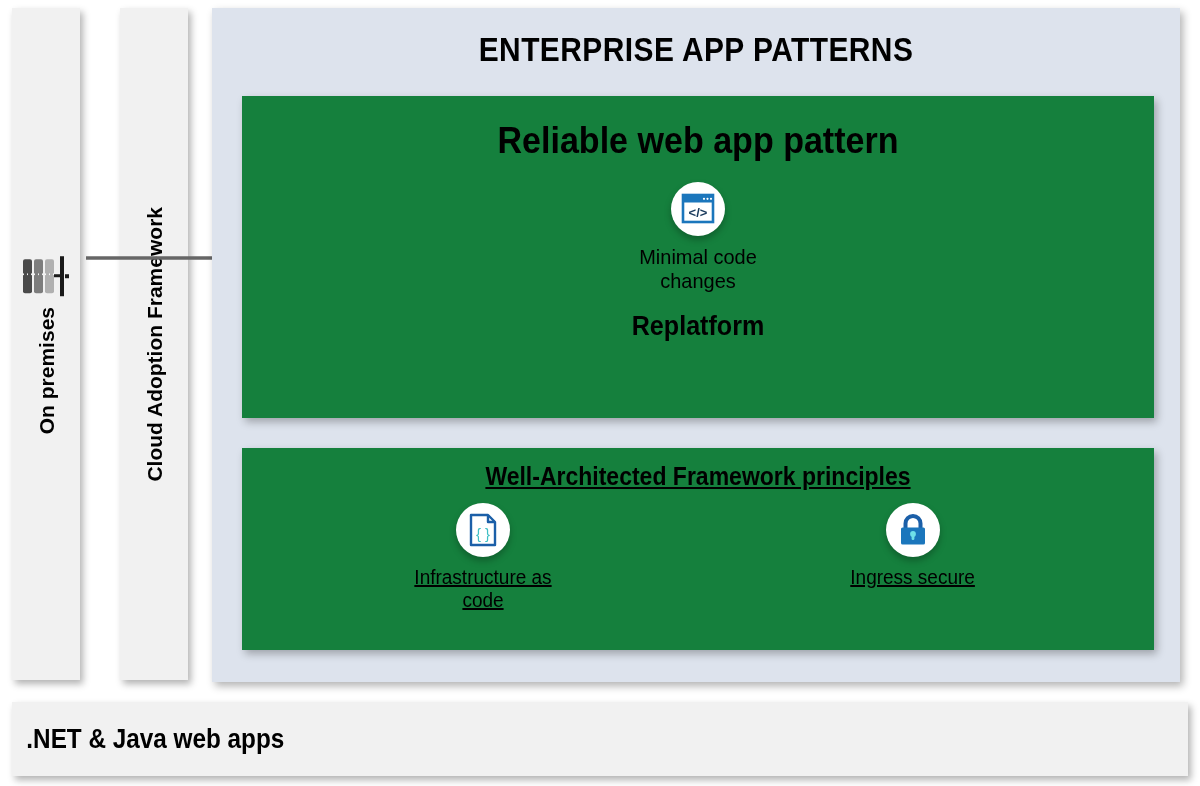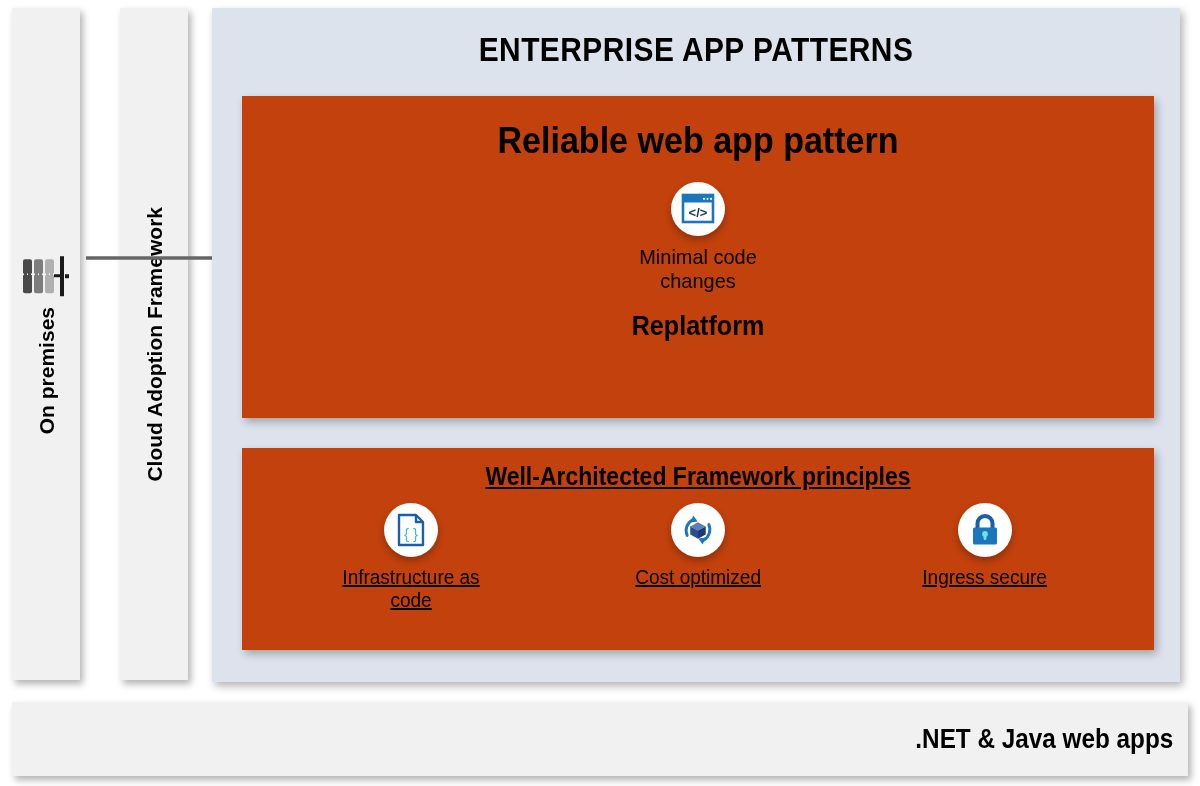--- a/index.html
+++ b/index.html
@@ -145,21 +145,21 @@
     text-align: center;
     font-size: 34px;
     font-weight: bold;
     letter-spacing: 0.5px;
     transform: scaleX(0.88);
   }
 
   
   .card {
     position: absolute;
-    background: #c2410c;
+    background: #15803d;
     box-shadow: 3px 4px 8px rgba(0,0,0,0.28);
   }
   #card-rwa {
     left: 30px;
     top: 88px;
     width: 912px;
     height: 322px;
   }
   #card-waf {
     left: 30px;
@@ -229,21 +229,21 @@
   }
 
   
   #bottom-bar {
     left: 12px;
     top: 702px;
     width: 1176px;
     height: 74px;
     display: flex;
     align-items: center;
-    justify-content: flex-end;
+    justify-content: flex-start;
   }
   #bottom-label {
     font-size: 27px;
     font-weight: bold;
     transform: scaleX(0.9);
   }
 </style>
 </head>
 <body>
 
@@ -323,36 +323,20 @@
         <div class="icon-bubble">
           <svg width="30" height="34" viewBox="0 0 30 34">
             <path d="M3 2 H20 L27 9 V32 H3 Z" fill="#ffffff" stroke="#1b5fa8" stroke-width="2.4" stroke-linejoin="round"></path>
             <path d="M20 2 V9 H27" fill="none" stroke="#1b5fa8" stroke-width="2.4" stroke-linejoin="round"></path>
             <text x="15" y="26" font-family="'Liberation Sans',sans-serif" font-size="15" fill="#3fbfc4" text-anchor="middle">{ }</text>
           </svg>
         </div>
         <div class="icon-label">Infrastructure as code</div>
       </div>
 
-      <div class="icon-item">
-        <div class="icon-bubble">
-          <svg width="36" height="36" viewBox="0 0 40 40">
-            <path d="M8 26 A13.5 13.5 0 0 1 14 8.5" fill="none" stroke="#1b76bc" stroke-width="3.2" stroke-linecap="round"></path>
-            <polygon points="14.8,4 19.6,10.6 11.4,11.6" fill="#1b76bc"></polygon>
-            <path d="M32 14 A13.5 13.5 0 0 1 26 31.5" fill="none" stroke="#1b76bc" stroke-width="3.2" stroke-linecap="round"></path>
-            <polygon points="25.2,36 20.4,29.4 28.6,28.4" fill="#1b76bc"></polygon>
-            <g transform="translate(20,20)">
-              <polygon points="0,-8.6 8.6,-4 0,0.6 -8.6,-4" fill="#5b7fbd"></polygon>
-              <polygon points="-8.6,-4 0,0.6 0,9.6 -8.6,5" fill="#2a4d8f"></polygon>
-              <polygon points="8.6,-4 0,0.6 0,9.6 8.6,5" fill="#1e3a72"></polygon>
-            </g>
-          </svg>
-        </div>
-        <div class="icon-label">Cost optimized</div>
-      </div>
 
 
       <div class="icon-item">
         <div class="icon-bubble">
           <svg width="32" height="36" viewBox="0 0 32 36">
             <path d="M8.5 16 V11.5 a7.5 7.5 0 0 1 15 0 V16" fill="none" stroke="#1b5fa8" stroke-width="4"></path>
             <rect x="4" y="15.5" width="24" height="17" rx="1.6" fill="#1b76bc"></rect>
             <circle cx="16" cy="22" r="2.9" fill="#6fe0e8"></circle>
             <rect x="14.6" y="22" width="2.8" height="6" rx="1.2" fill="#6fe0e8"></rect>
           </svg>

